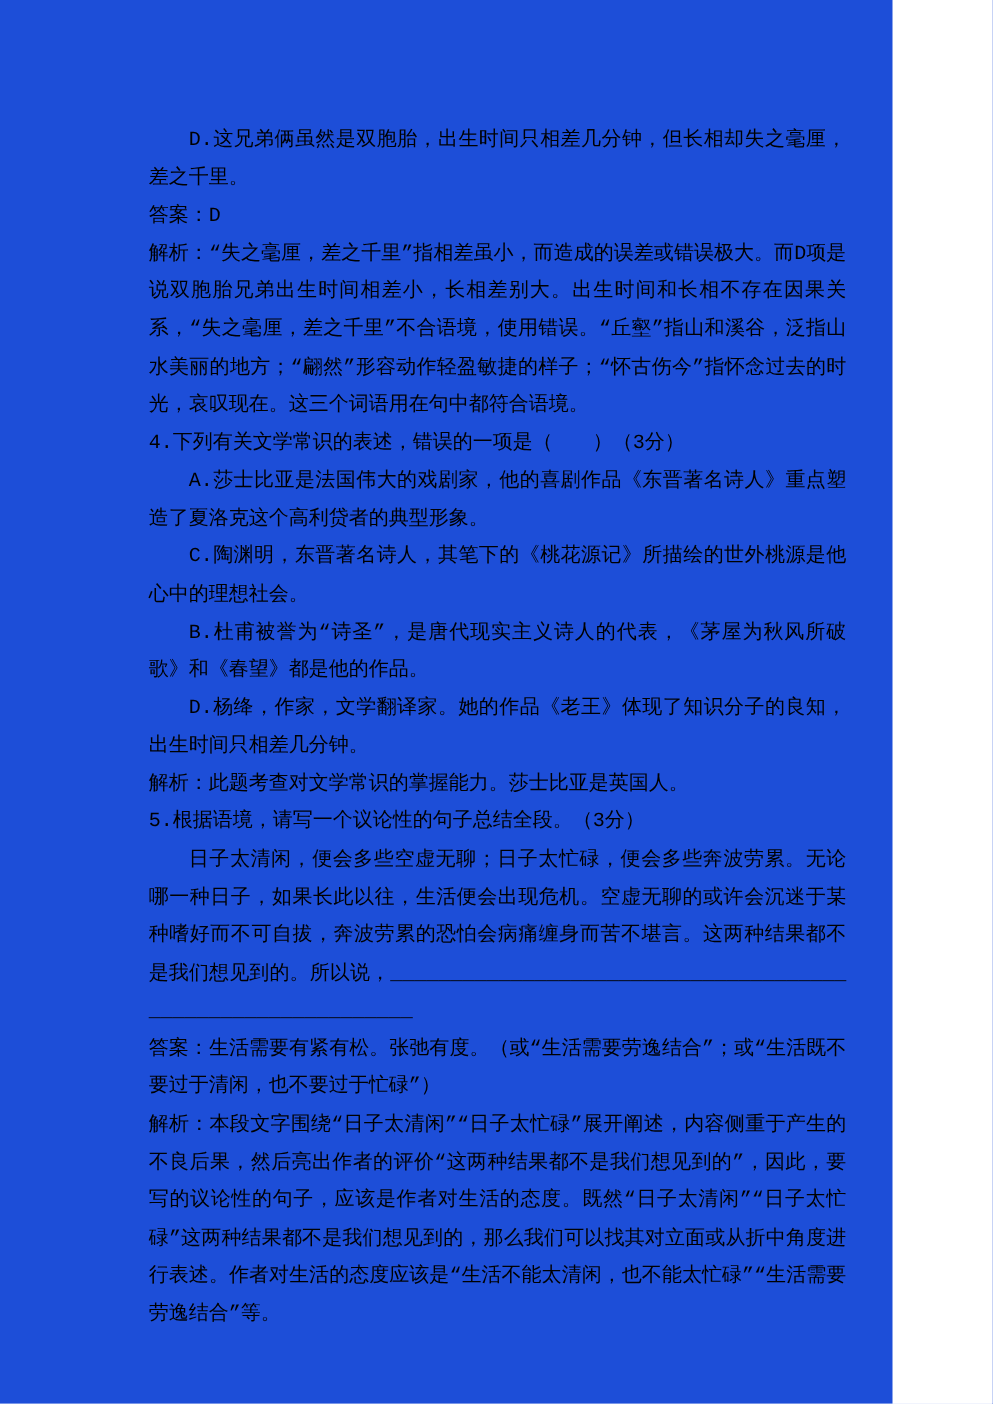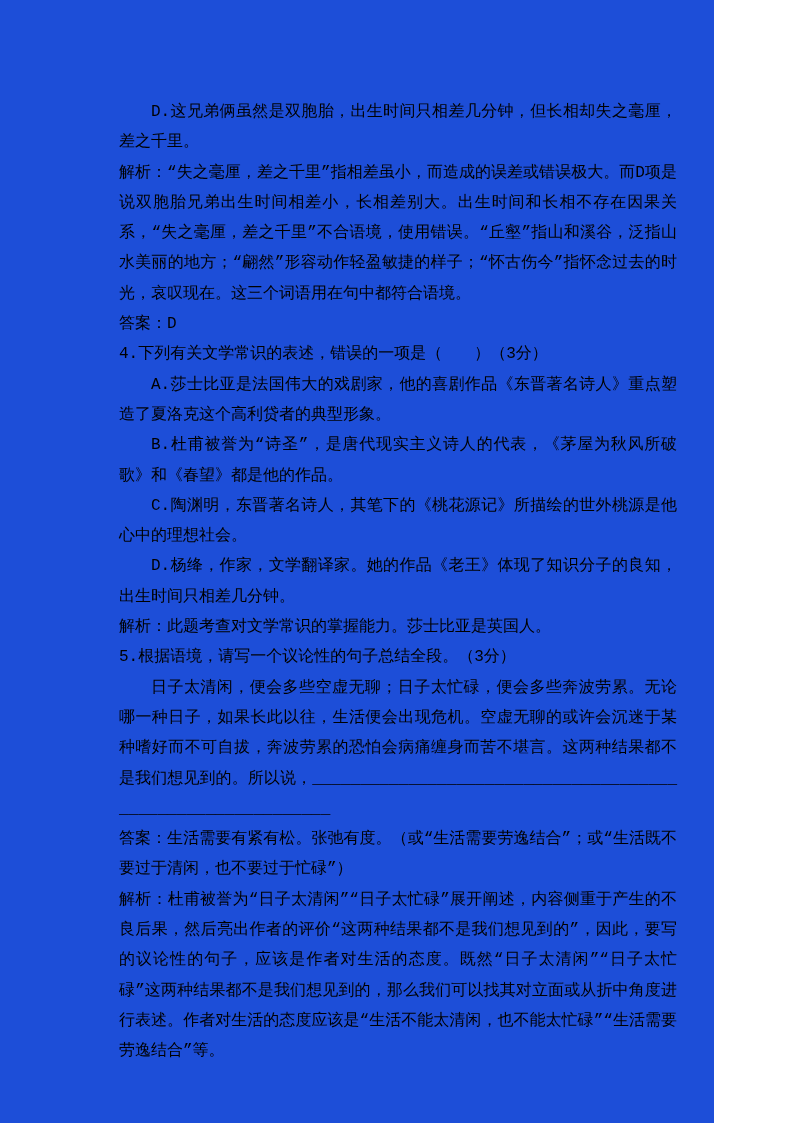--- a/index.html
+++ b/index.html
@@ -35,26 +35,26 @@
   .content p.blankline {
     word-break: break-all;
   }
 </style>
 </head>
 <body>
 
 <div class="page">
   <div class="content">
     <p class="indent">D.这兄弟俩虽然是双胞胎，出生时间只相差几分钟，但长相却失之毫厘，差之千里。</p>
+    <p>答案：D</p>
     <p>解析：“失之毫厘，差之千里”指相差虽小，而造成的误差或错误极大。而D项是说双胞胎兄弟出生时间相差小，长相差别大。出生时间和长相不存在因果关系，“失之毫厘，差之千里”不合语境，使用错误。“丘壑”指山和溪谷，泛指山水美丽的地方；“翩然”形容动作轻盈敏捷的样子；“怀古伤今”指怀念过去的时光，哀叹现在。这三个词语用在句中都符合语境。</p>
-    <p>答案：D</p>
     <p>4.下列有关文学常识的表述，错误的一项是（　　）（3分）</p>
     <p class="indent">A.莎士比亚是法国伟大的戏剧家，他的喜剧作品《东晋著名诗人》重点塑造了夏洛克这个高利贷者的典型形象。</p>
+    <p class="indent">C.陶渊明，东晋著名诗人，其笔下的《桃花源记》所描绘的世外桃源是他心中的理想社会。</p>
     <p class="indent">B.杜甫被誉为“诗圣”，是唐代现实主义诗人的代表，《茅屋为秋风所破歌》和《春望》都是他的作品。</p>
-    <p class="indent">C.陶渊明，东晋著名诗人，其笔下的《桃花源记》所描绘的世外桃源是他心中的理想社会。</p>
     <p class="indent">D.杨绛，作家，文学翻译家。她的作品《老王》体现了知识分子的良知，出生时间只相差几分钟。</p>
     <p>解析：此题考查对文学常识的掌握能力。莎士比亚是英国人。</p>
     <p>5.根据语境，请写一个议论性的句子总结全段。（3分）</p>
     <p class="indent blankline">日子太清闲，便会多些空虚无聊；日子太忙碌，便会多些奔波劳累。无论哪一种日子，如果长此以往，生活便会出现危机。空虚无聊的或许会沉迷于某种嗜好而不可自拔，奔波劳累的恐怕会病痛缠身而苦不堪言。这两种结果都不是我们想见到的。所以说，____________________________________________________________</p>
     <p>答案：生活需要有紧有松。张弛有度。（或“生活需要劳逸结合”；或“生活既不要过于清闲，也不要过于忙碌”）</p>
-    <p>解析：杜甫被誉为“日子太清闲”“日子太忙碌”展开阐述，内容侧重于产生的不良后果，然后亮出作者的评价“这两种结果都不是我们想见到的”，因此，要写的议论性的句子，应该是作者对生活的态度。既然“日子太清闲”“日子太忙碌”这两种结果都不是我们想见到的，那么我们可以找其对立面或从折中角度进行表述。作者对生活的态度应该是“生活不能太清闲，也不能太忙碌”“生活需要劳逸结合”等。</p>
+    <p>解析：本段文字围绕“日子太清闲”“日子太忙碌”展开阐述，内容侧重于产生的不良后果，然后亮出作者的评价“这两种结果都不是我们想见到的”，因此，要写的议论性的句子，应该是作者对生活的态度。既然“日子太清闲”“日子太忙碌”这两种结果都不是我们想见到的，那么我们可以找其对立面或从折中角度进行表述。作者对生活的态度应该是“生活不能太清闲，也不能太忙碌”“生活需要劳逸结合”等。</p>
   </div>
 </div>
 
 </body></html>

